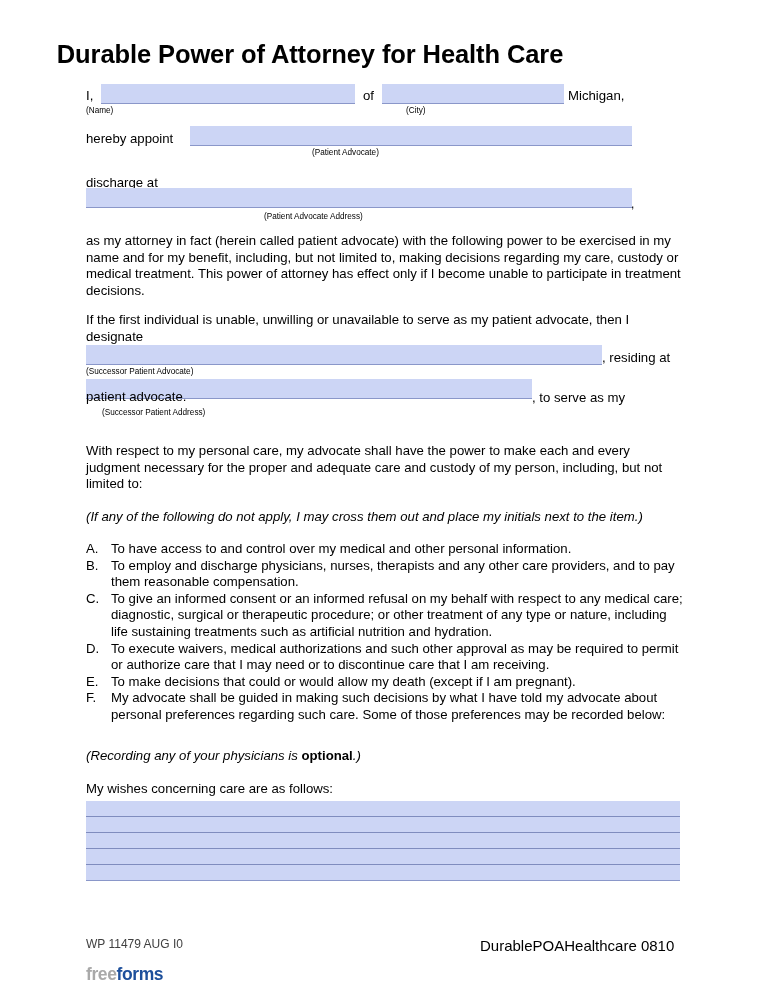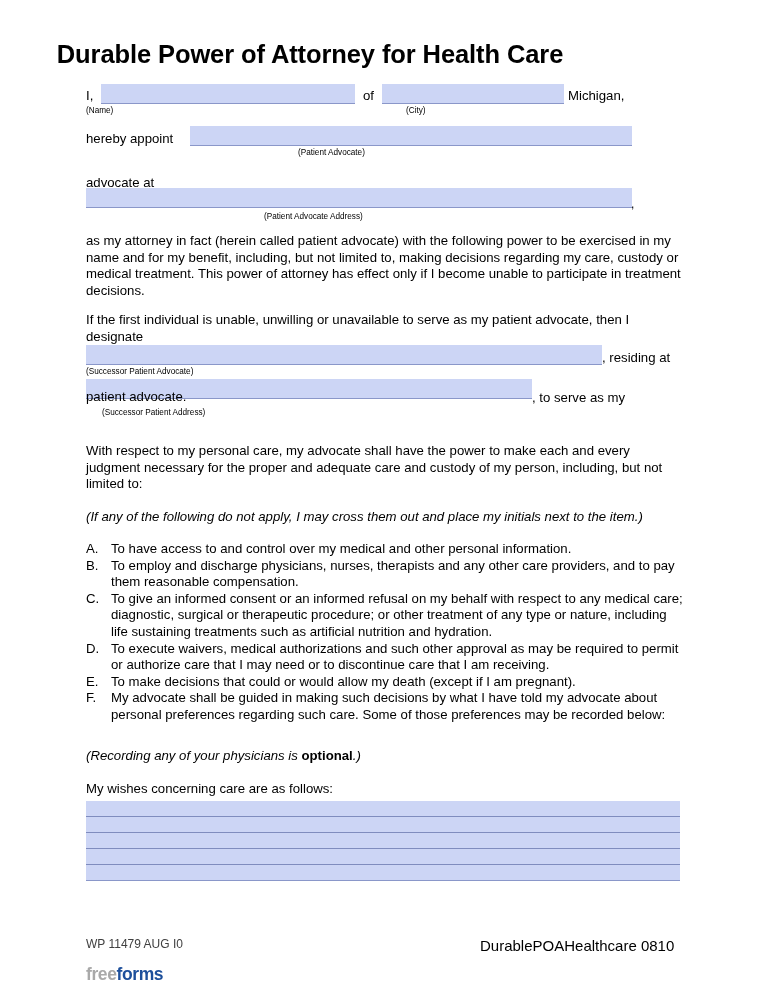--- a/index.html
+++ b/index.html
@@ -147,23 +147,23 @@
   <div class="caption" style="left:86px; top:106px;">(Name)</div>
 
   <div class="inline-lbl" style="left:363px; top:88px;">of</div>
   <div class="field" style="left:382px; top:84px; width:182px; height:20px;"></div>
   <div class="caption" style="left:406px; top:106px;">(City)</div>
 
   <div class="inline-lbl" style="left:568px; top:88px;">Michigan,</div>
 
   <div class="inline-lbl" style="left:86px; top:131px;">hereby appoint</div>
   <div class="field" style="left:190px; top:126px; width:442px; height:20px;"></div>
-  <div class="caption" style="left:262px; top:148px;padding-left:36px;">(Patient Advocate)</div>
-
-  <div class="inline-lbl" style="left:86px; top:175px;">advocate at</div>
+  <div class="caption" style="left:276px; top:148px;padding-left:36px;">(Patient Advocate)</div>
+
+  <div class="inline-lbl" style="left:86px; top:175px;">discharge at</div>
   <div class="field" style="left:86px; top:188px; width:546px; height:20px;"></div>
   <div class="inline-lbl" style="left:631px; top:196px; font-size:12px;">,</div>
   <div class="caption" style="left:264px; top:212px;">(Patient Advocate Address)</div>
 
   <div class="body-text" style="left:86px; top:233px; width:596px;">as my attorney in fact (herein called patient advocate) with the following power to be exercised in my name and for my benefit, including, but not limited to, making decisions regarding my care, custody or medical treatment. This power of attorney has effect only if I become unable to participate in treatment decisions.</div>
 
   <div class="body-text" style="left:86px; top:312px; width:590px;">If the first individual is unable, unwilling or unavailable to serve as my patient advocate, then I designate</div>
 
   <div class="field" style="left:86px; top:345px; width:516px; height:20px;"></div>
   <div class="inline-lbl" style="left:602px; top:350px;">, residing at</div>

